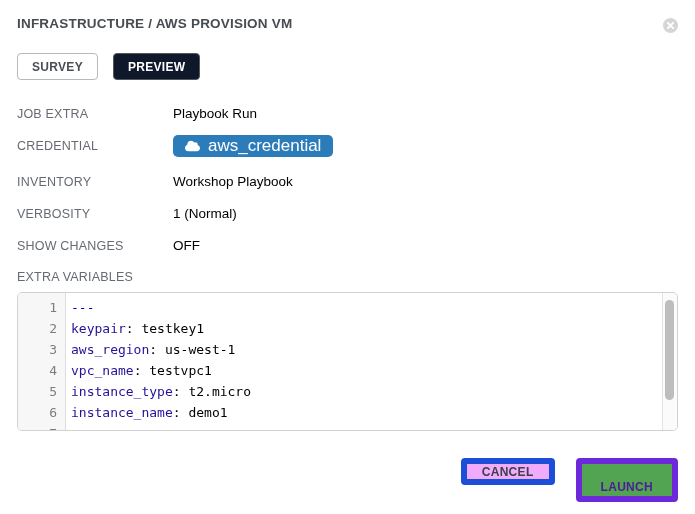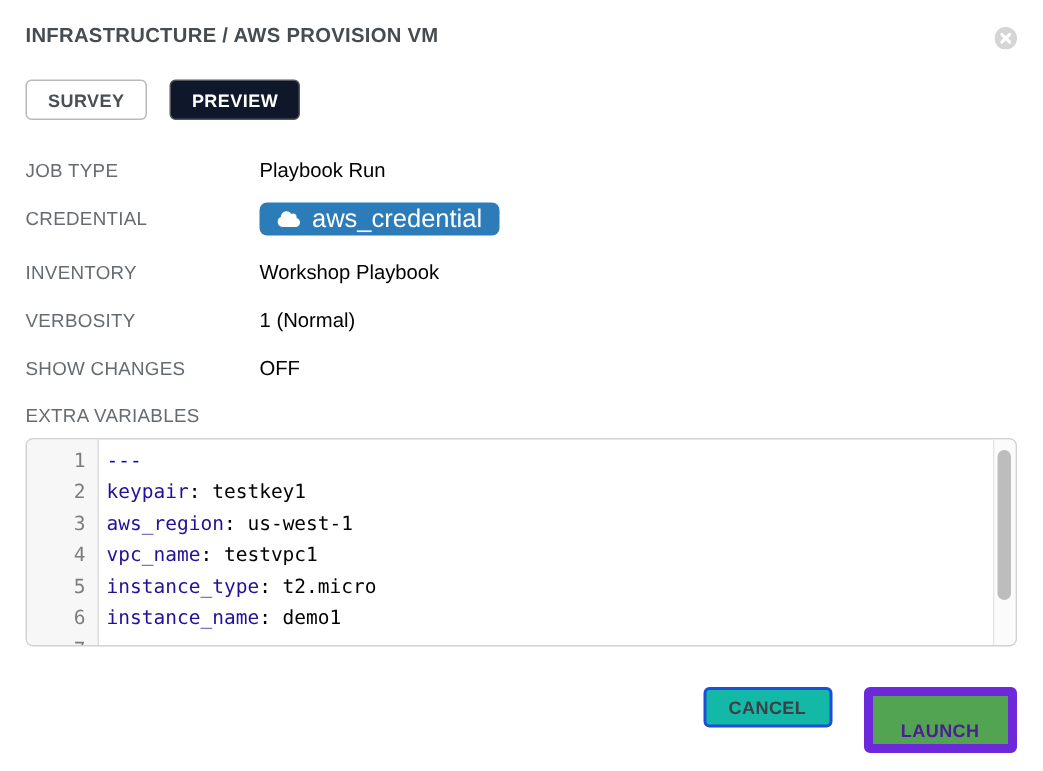--- a/index.html
+++ b/index.html
@@ -44,21 +44,21 @@
   .tok-val  { color:#000000; }
   .scroll-track { position:absolute; right:0; top:0; bottom:0; width:15px; background:#fbfbfb;
                   border-left:1px solid #e4e4e4; border-radius:0 4px 4px 0; }
   .scroll-thumb { position:absolute; right:3px; top:7px; width:9px; height:100px;
                   background:#bdbdbd; border-radius:5px; cursor:pointer; }
 
   
   .modal-footer { display:flex; justify-content:flex-end; gap:21px; margin-top:27px; }
   .btn { height:27px; font-size:12px; font-weight:bold; letter-spacing:.3px; border-radius:4px;
          cursor:pointer; font-family:"Liberation Sans", sans-serif; }
-  .btn-cancel { background:#14b8a6; color:#3c4146; border:2px solid #1d4ed8; padding:0 15px; }
+  .btn-cancel { background:#f0abfc; color:#3c4146; border:6px solid #1d4ed8; padding:0 15px; }
   .btn-launch { background:#52a352; color:#4c1d95; border:6px solid #6d28d9; padding:16px 19px; }
 </style>
 </head>
 <body>
 
 <div class="modal">
 
   <div class="modal-header">
     <div class="modal-title">INFRASTRUCTURE / AWS PROVISION VM</div>
     <button class="close-btn" aria-label="Close">
@@ -70,21 +70,21 @@
   </div>
 
   <div class="tabs">
     <button class="tab inactive">SURVEY</button>
     <button class="tab active">PREVIEW</button>
   </div>
 
   <div>
 
     <div class="detail-row">
-      <div class="detail-label">JOB TYPE</div>
+      <div class="detail-label">JOB EXTRA</div>
       <div class="detail-value">Playbook Run</div>
     </div>
 
     <div class="detail-row">
       <div class="detail-label">CREDENTIAL</div>
       <button class="cred-badge">
         <span>
           <svg width="15" height="12" viewBox="0 0 640 512" fill="#ffffff">
             <path d="M537.6 226.6c4.1-10.7 6.4-22.4 6.4-34.6 0-53-43-96-96-96-19.7 0-38.1 6-53.3 16.2C367 64.2 315.3 32 256 32c-88.4 0-160 71.6-160 160 0 2.7.1 5.4.2 8.1C40.2 219.8 0 273.2 0 336c0 79.5 64.5 144 144 144h368c70.7 0 128-57.3 128-128 0-61.9-44-113.6-102.4-125.4z"></path>
           </svg>

